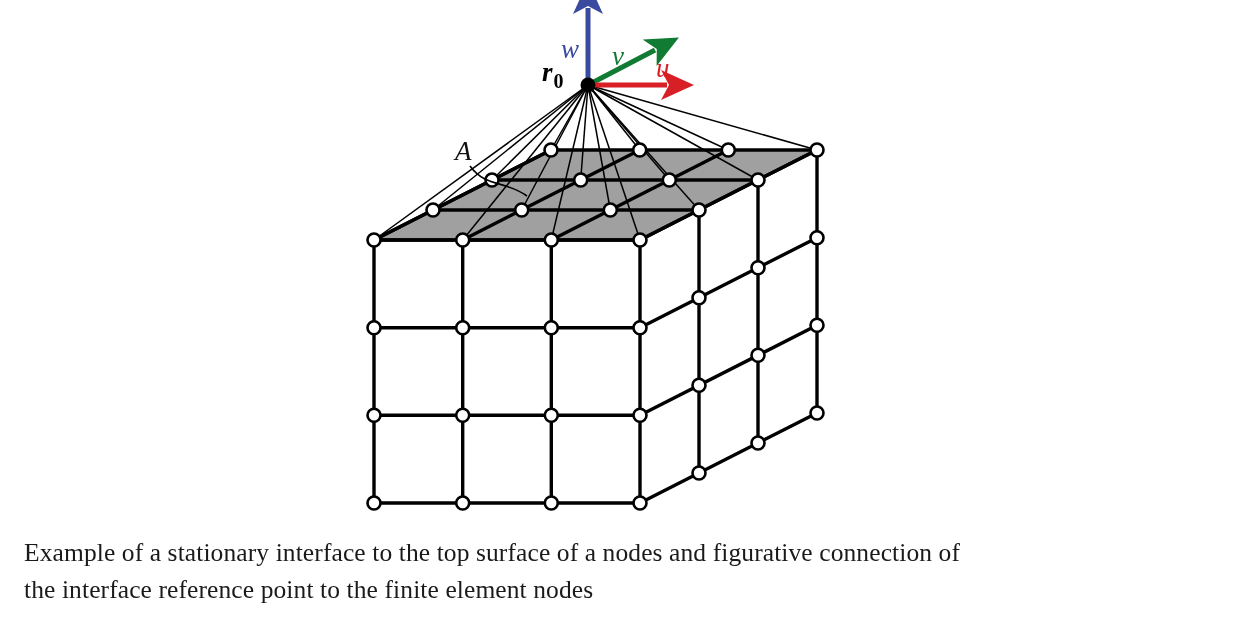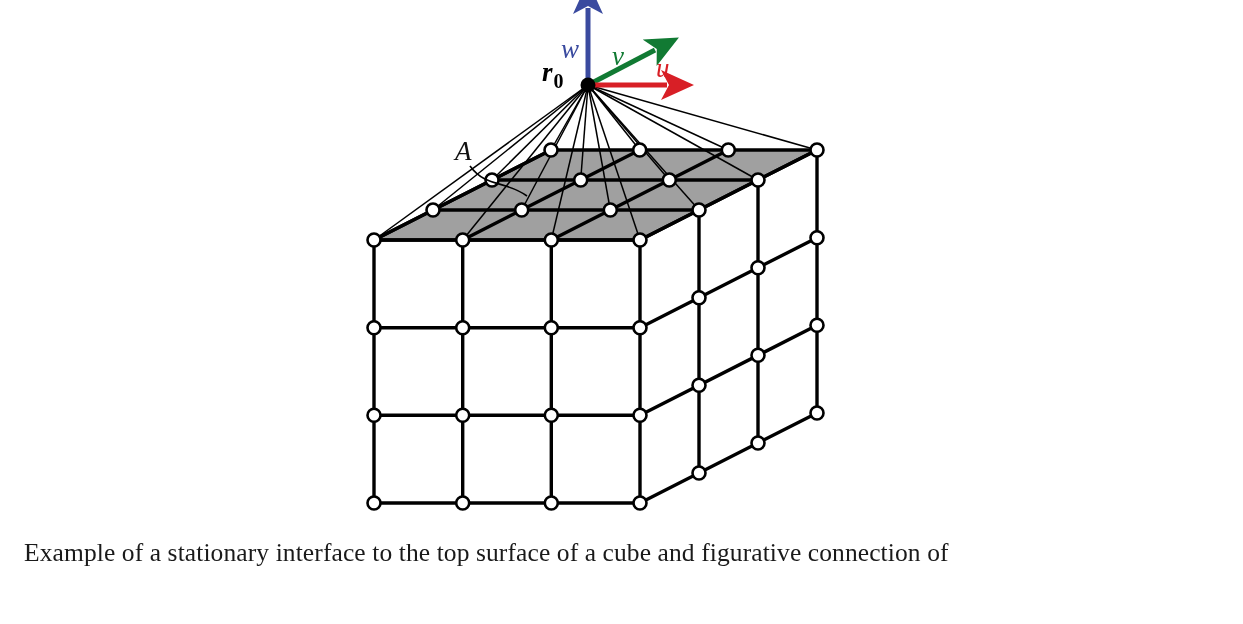--- a/index.html
+++ b/index.html
@@ -151,16 +151,17 @@
 
     <circle id="ref-dot" r="7.5" fill="#000000" cx="588" cy="85"></circle>
 
     <text id="ref-label" class="ref-label" x="542" y="81" fill="#000000"><tspan>r</tspan><tspan dy="7" dx="1" class="ref-sub">0</tspan></text>
     <text id="label-u" class="axis-label" fill="#d81f26" x="656" y="77">u</text>
     <text id="label-v" class="axis-label" fill="#117a33" x="612" y="65">v</text>
     <text id="label-w" class="axis-label" fill="#3a4a9f" x="561" y="58">w</text>
   </svg>
 
   <div class="caption">
-    <span>Example of a stationary interface to the top surface of a cube and figurative connection of</span>
+    <span>Example of a stationary interface to the top surface of a nodes and figurative connection of</span>
+    <span>the interface reference point to the finite element nodes</span>
   </div>
 
 </div>
 
 </body></html>

